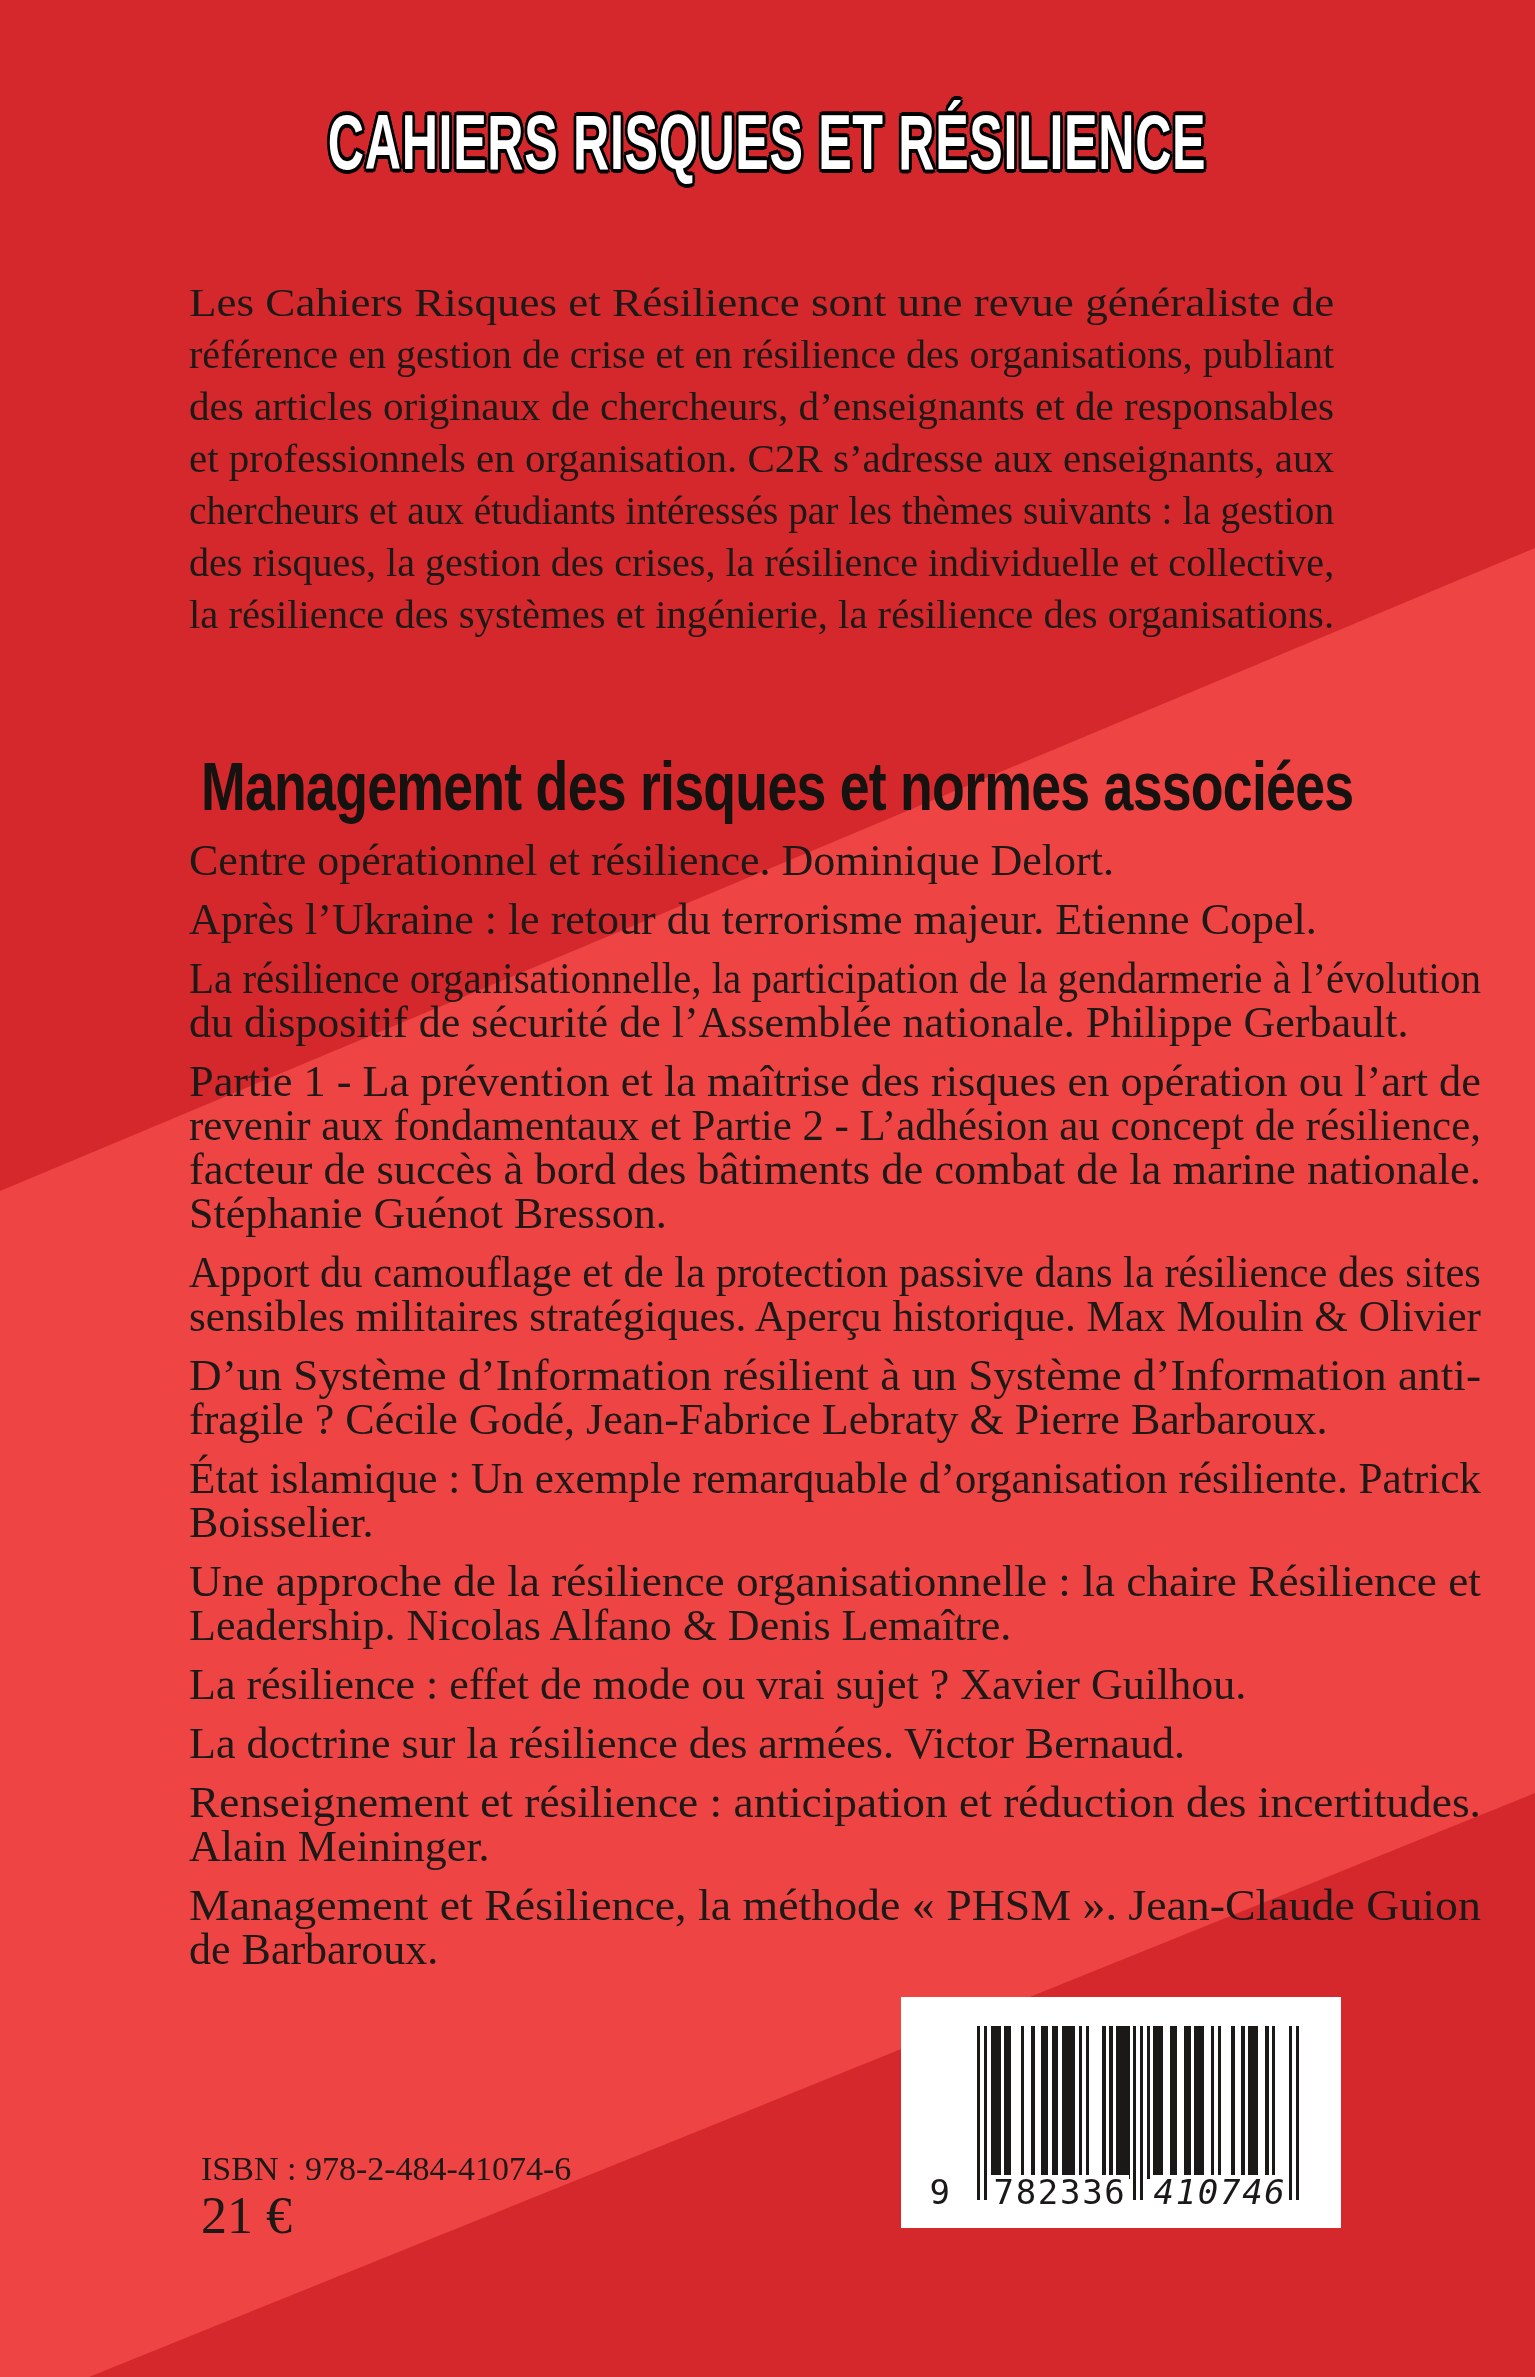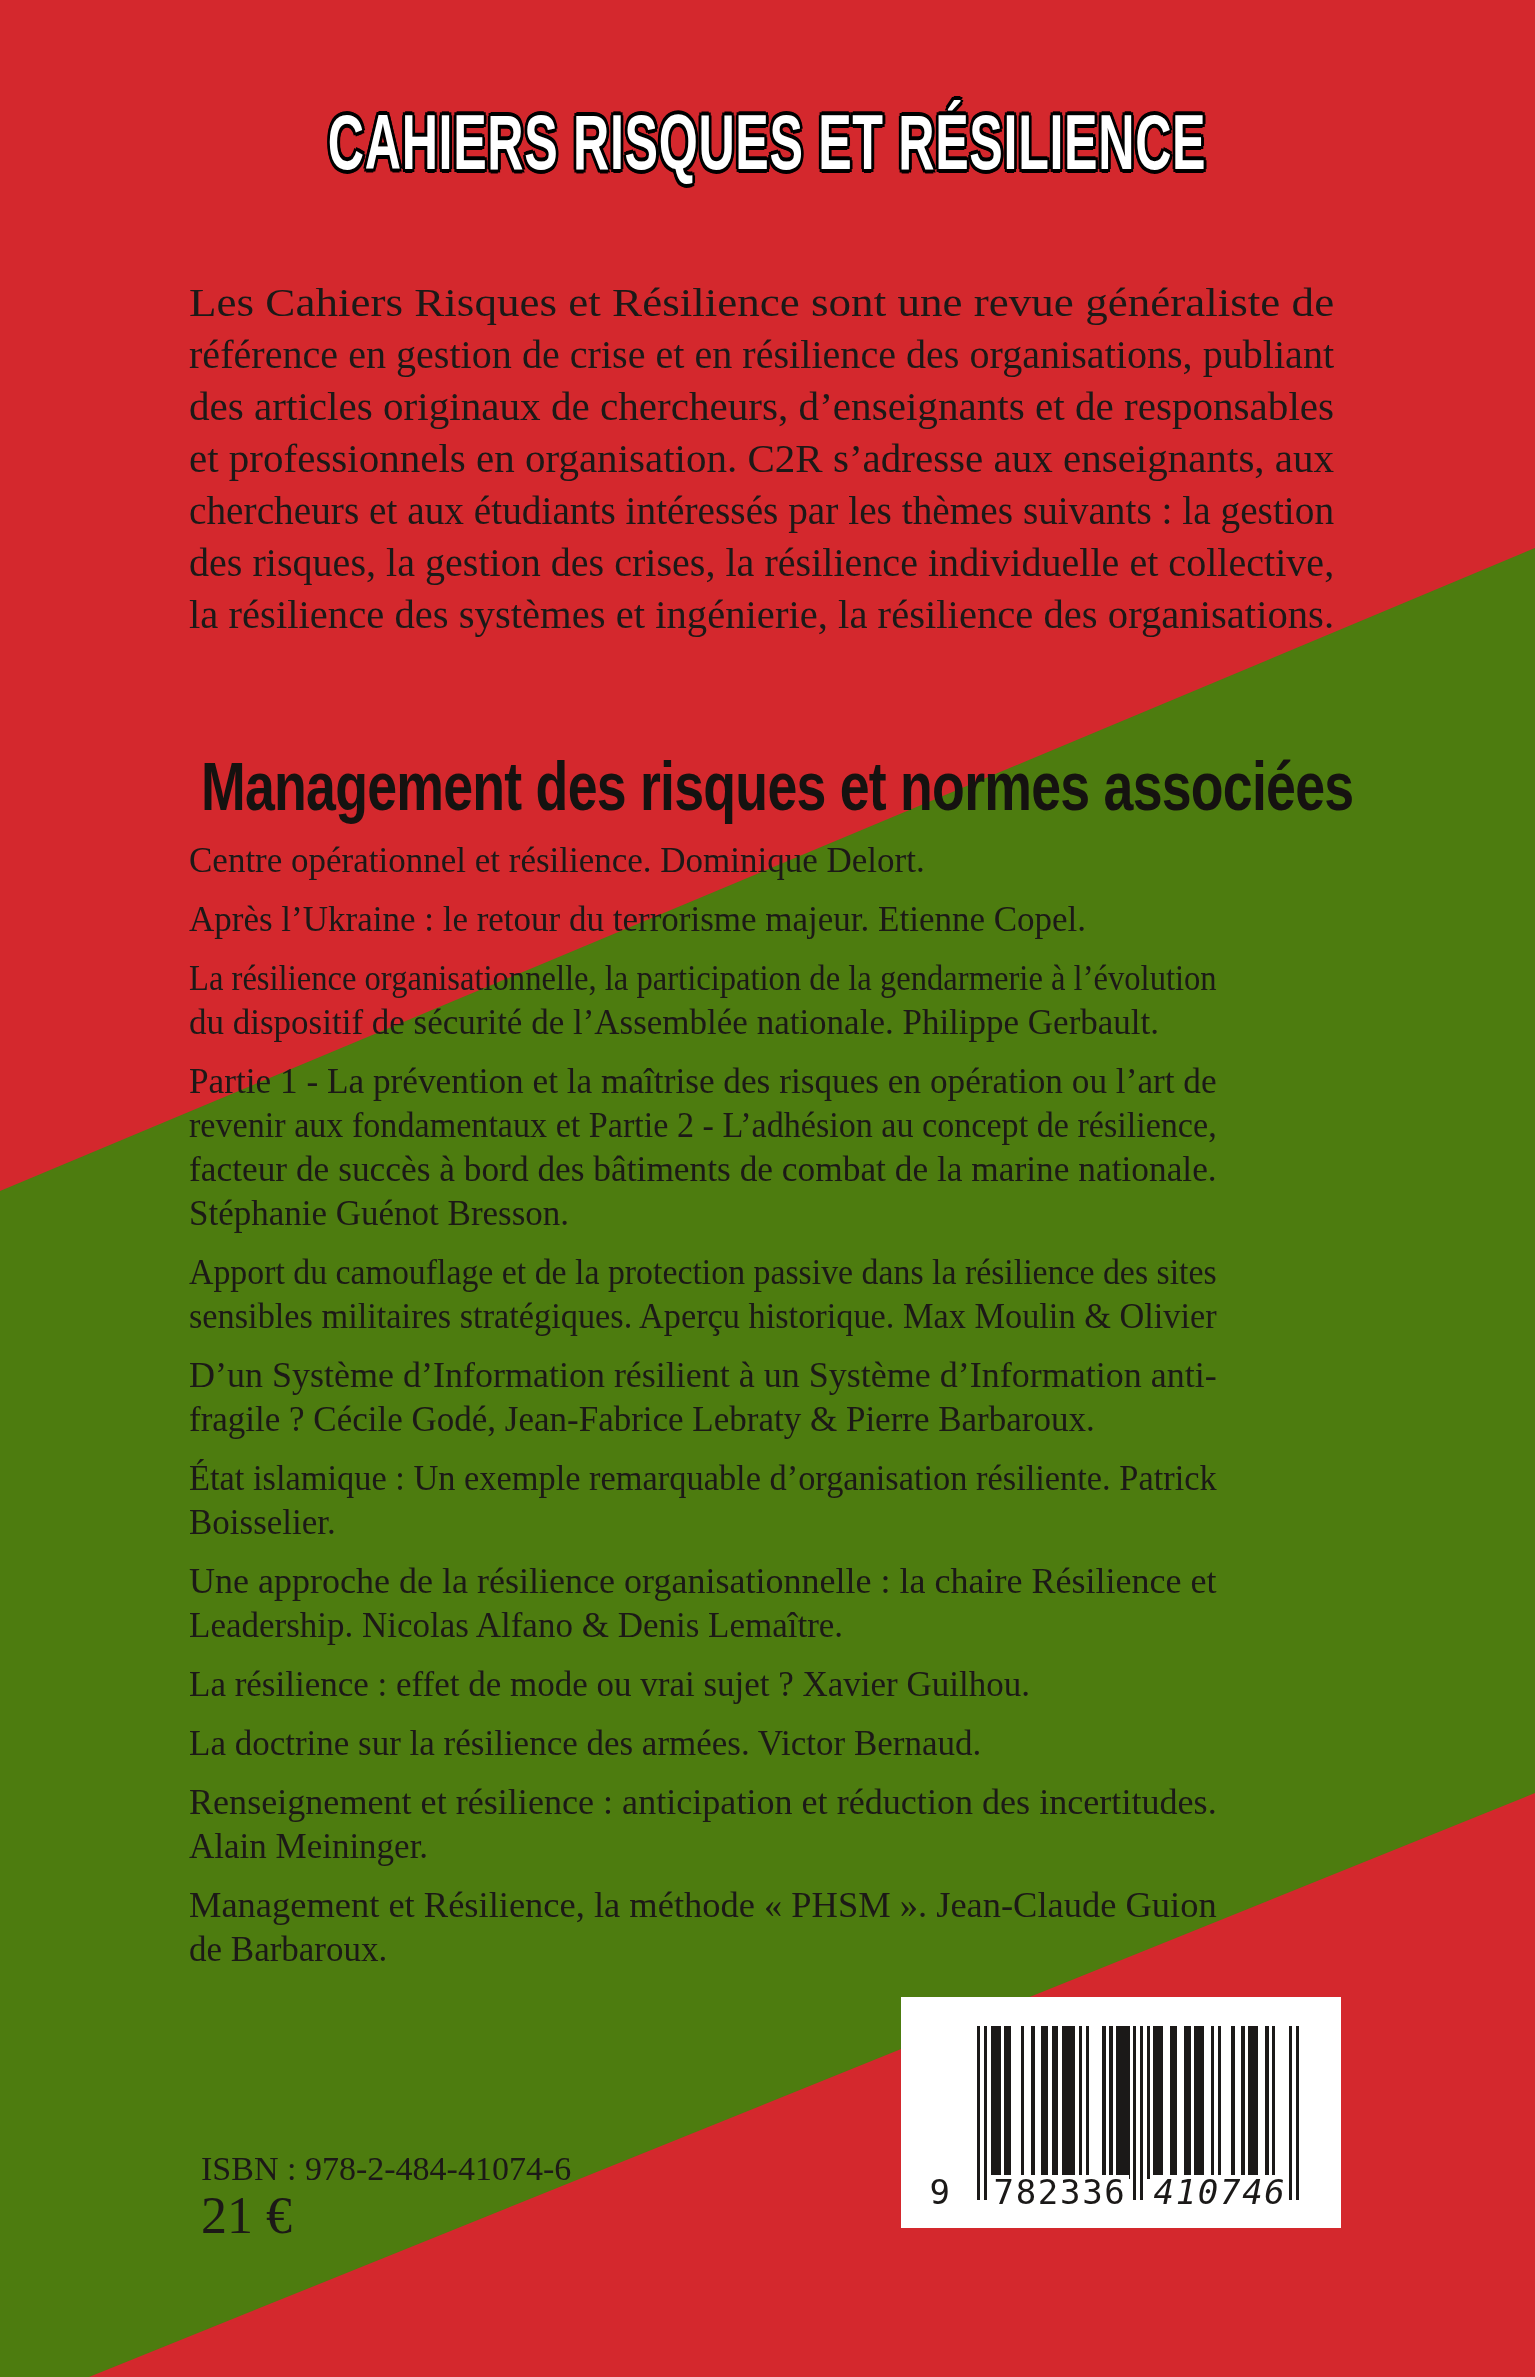--- a/index.html
+++ b/index.html
@@ -1,16 +1,16 @@
 <!DOCTYPE html>
 <html style="font-size:13.4px"><head>
 <meta charset="utf-8">
 <style>
   html,body{margin:0;padding:0;background:#888;}
-  .page{position:relative;width:1535px;height:2377px;background:#4d7c0f;overflow:hidden;
+  .page{position:relative;width:1535px;height:2377px;background:#ef4444;overflow:hidden;
         font-family:"Liberation Serif", serif;}
   .red-top{position:absolute;inset:0;background:var(--red,#d4282d);
         clip-path:polygon(0px 0px,1535px 0px,1535px 548px,0px 1191px);}
   .red-bottom{position:absolute;inset:0;background:var(--red,#d4282d);
         clip-path:polygon(1535px 1793px,1535px 2377px,89px 2377px);}
 
   .title-wrap{position:absolute;top:104px;left:0;width:100%;text-align:center;}
   .title-text{display:inline-block;white-space:nowrap;
         font-family:"Liberation Sans",sans-serif;font-weight:700;font-size:60px;line-height:60px;
         letter-spacing:0.8px;color:var(--titleFill,#fff);transform-origin:center top;
@@ -20,21 +20,21 @@
   .intro{position:absolute;left:189px;top:277px;width:1158px;color:var(--ink,#1c1917);}
   .iline{height:52px;line-height:52px;font-size:39px;}
   .iline .fit{display:inline-block;white-space:nowrap;transform-origin:left center;}
 
   .heading-wrap{position:absolute;left:201px;top:710px;margin-top:42px;}
   .heading-text{display:inline-block;white-space:nowrap;
         font-family:"Liberation Sans",sans-serif;font-weight:700;font-size:57px;line-height:57px;
         letter-spacing:-0.8px;color:#151210;transform-origin:left top;}
 
   .articles{position:absolute;left:189px;top:839px;width:1158px;color:var(--ink,#1c1917);}
-  .aline{height:44px;line-height:44px;font-size:35px;}
+  .aline{height:44px;line-height:44px;font-size:44px;}
   .aline.gap{margin-top:15px;}
   .aline .fit{display:inline-block;white-space:nowrap;transform-origin:left center;}
 
   .isbn{position:absolute;left:201px;top:2149px;font-size:34px;line-height:40px;color:#1c1917;}
   .price{position:absolute;left:201px;top:2191px;font-size:52px;line-height:50px;color:#1c1917;}
 
   .bcbox{position:absolute;left:901px;top:1997px;width:440px;height:231px;background:#fff;}
   .bars{position:absolute;left:76px;top:28.5px;display:flex;align-items:flex-start;}
   .bar{width:3.4px;height:153px;background:transparent;flex:none;}
   .bar.on{background:var(--bars,#1b1918);}

